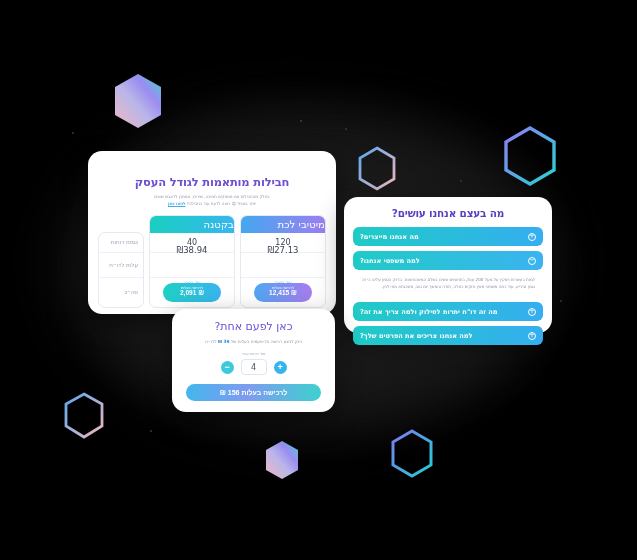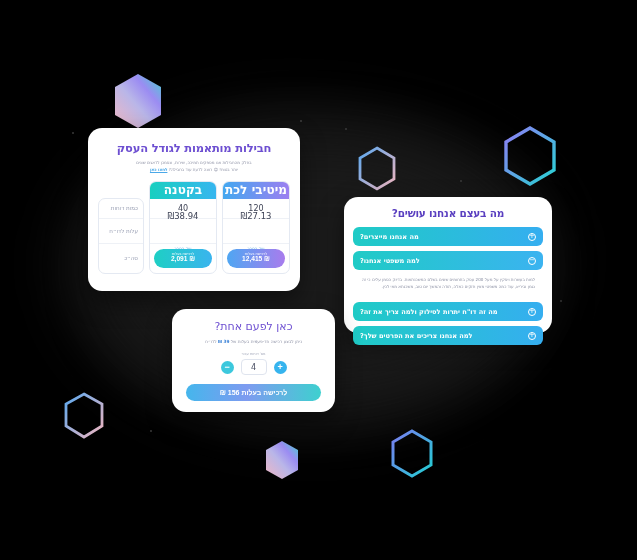--- a/index.html
+++ b/index.html
@@ -34,40 +34,40 @@
 
   
   .card {
     position: absolute;
     background: #ffffff;
     border-radius: 14px;
     box-shadow: 0 10px 26px rgba(0,0,0,.45);
   }
 
   
-  #pricing-card { left: 88px; top: 128px; width: 212px; height: 163px; padding: 13px 10px 8px; }
+  #pricing-card { left: 88px; top: 151px; width: 248px; height: 163px; padding: 24px 10px 8px; }
   .pricing-title {
     text-align: center; color: #6d4fd1; font-weight: bold;
     font-size: 11.5px; letter-spacing: -.2px; margin-bottom: 5px;
   }
   .pricing-sub {
     text-align: center; color: #8b8fa3; font-size: 4.1px;
     line-height: 1.65; margin-bottom: 7px; padding: 0 16px;
   }
   .pricing-sub .lnk { color: #4aa8e8; text-decoration: underline; font-weight: bold; }
 
   .tiers { display: flex; flex-direction: row; gap: 5px; align-items: flex-start; }
 
   .tier {
     flex: 1 1 0; background: #fff; border: 1px solid #e4e9f2;
     border-radius: 7px; overflow: hidden; position: relative;
   }
   .tier-head {
-    height: 17px; line-height: 17px; text-align: center;
-    color: #fff; font-size: 12px; font-weight: bold; letter-spacing: .1px;
+    height: 17px; line-height: 17px; 
+    color: #fff; font-size: 10px; font-weight: normal; letter-spacing: .1px;
   }
   .tier-0 .tier-head { background: linear-gradient(90deg,#44a8f0 0%,#9b7ff0 100%); }
   .tier-1 .tier-head { background: linear-gradient(90deg,#c99bf0 0%,#8f86ee 40%,#3fd0c9 100%); }
   .tier-2 .tier-head { background: linear-gradient(90deg,#19cfc0 0%,#37b6ef 100%); }
 
   .tier-row {
     height: 20px; display: flex; align-items: center; justify-content: center;
     border-bottom: 1px solid #eef1f6; font-size: 8px; color: #3d4255;
   }
   .tier-price {

